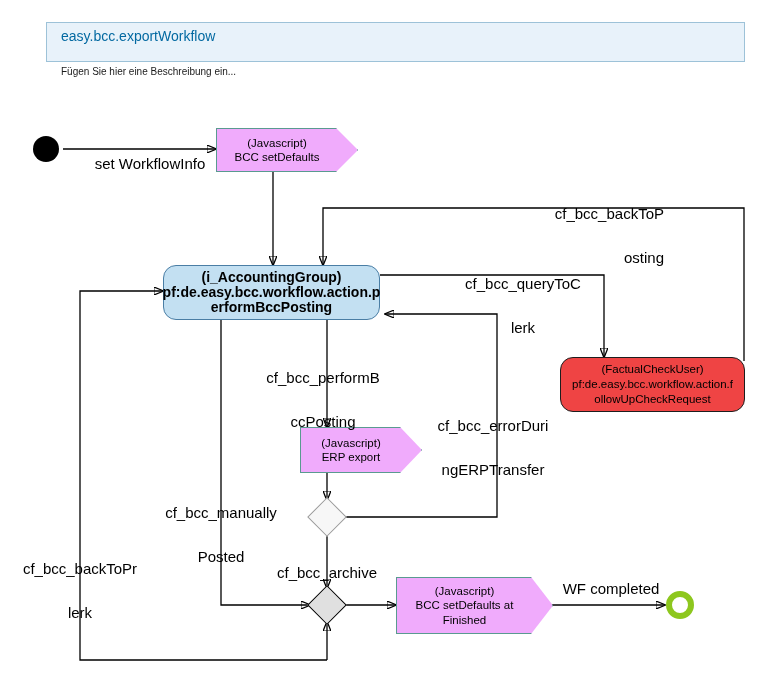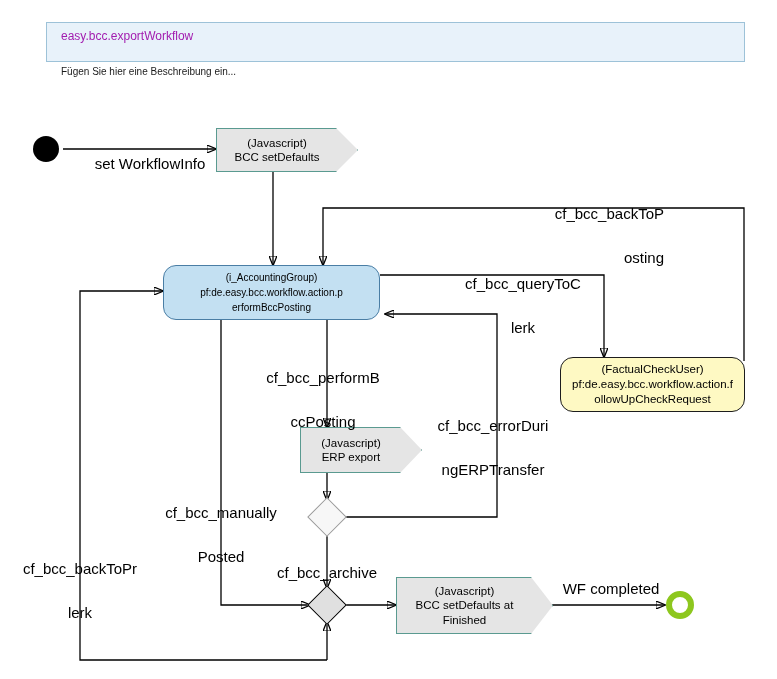--- a/index.html
+++ b/index.html
@@ -26,22 +26,22 @@
     left: 46px;
     top: 22px;
     width: 699px;
     height: 40px;
     background: #e8f2fa;
     border: 1px solid #9dc2d8;
     box-sizing: border-box;
     padding: 5px 0 0 14px;
   }
   .header-title {
-    font-size: 12px;
-    color: #a21caf;
+    font-size: 14px;
+    color: #0369a1;
     line-height: 17px;
     white-space: nowrap;
   }
   .header-subtitle {
     font-size: 10px;
     color: #1a1a1a;
     line-height: 13px;
     white-space: nowrap;
     margin-top: 20px;
   }
@@ -66,48 +66,49 @@
     box-sizing: border-box;
     display: flex;
     flex-direction: column;
     align-items: center;
     justify-content: center;
     text-align: center;
   }
 
   
   .node-script {
-    background: #e5e5e5;
+    background: #f0abfc;
     border: 1px solid #5a9a90;
     clip-path: polygon(0 0, calc(100% - 22px) 0, 100% 50%, calc(100% - 22px) 100%, 0 100%);
     padding-right: 20px;
     text-align: center;
   }
   .node-script .nline {
     font-size: 11.5px;
     color: #000000;
     line-height: 14.5px;
     white-space: nowrap;
   }
 
   
   .node-action {
     background: #c3e0f2;
     border: 1.3px solid #4a7ea5;
     border-radius: 13px;
     padding: 2px 6px;
   }
   .node-action .nline {
-    font-size: 10px;
+    font-size: 14px;
     color: #000000;
     line-height: 15px;
     white-space: nowrap;
+    font-weight: bold;
   }
   .node-user {
-    background: #fef9c3;
+    background: #ef4444;
     border: 1.3px solid #1d1d1d;
     border-radius: 13px;
     padding: 2px 14px;
     justify-content: center;
   }
   .node-user .nline {
     font-size: 11.5px;
     color: #000000;
     line-height: 15px;
     white-space: nowrap;

